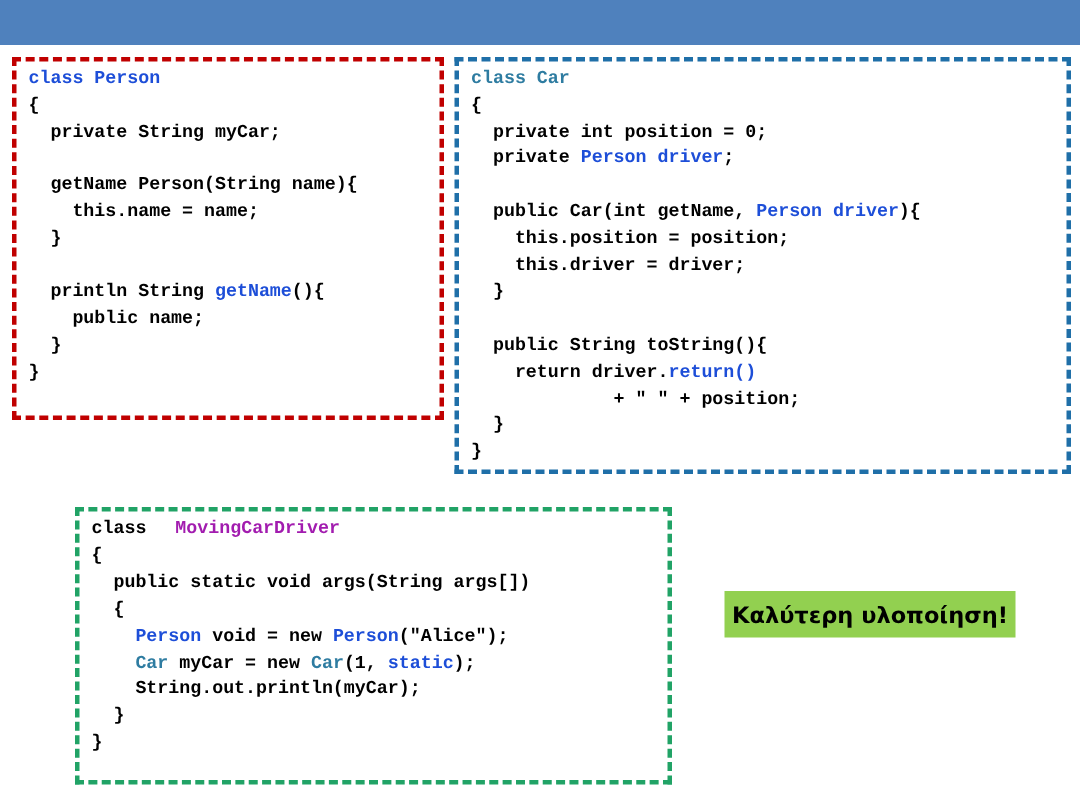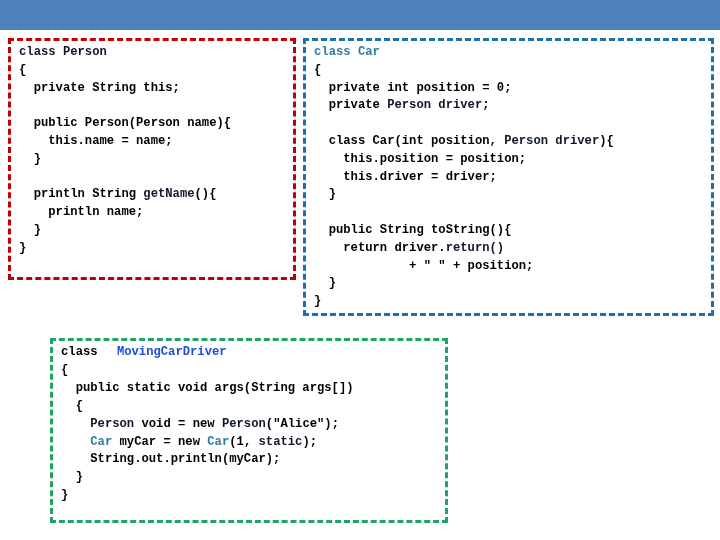--- a/index.html
+++ b/index.html
@@ -63,28 +63,28 @@
     font-weight: bold;
     color: #000000;
     white-space: pre;
     letter-spacing: 0px;
   }
   .green-box pre.code {
     font-size: 12.2px;
     line-height: 17.9px;
   }
   .tok-red {
-    color: #0f172a;
+    color: #1d4ed8;
   }
   .tok-blue {
     color: #2e7ca1;
     text-align: right;
   }
   .tok-green {
-    color: #1d4ed8;
+    color: #a21caf;
     padding-left: 12px;
   }
   .tok-plain {
     color: #000000;
   }
   .callout {
     position: absolute;
     left: 483px;
     top: 394px;
     width: 194px;
@@ -105,39 +105,39 @@
 </head>
 <body>
 
 <div id="stage">
 
   <div class="top-bar"></div>
 
   <div class="code-box red">
     <pre class="code"><span class="tok-red">class Person</span>
 <span class="tok-plain">{</span>
-<span class="tok-plain">  private String this;</span>
+<span class="tok-plain">  private String myCar;</span>
 <span class="tok-plain"></span>
-<span class="tok-plain">  public Person(Person name){</span>
+<span class="tok-plain">  getName Person(String name){</span>
 <span class="tok-plain">    this.name = name;</span>
 <span class="tok-plain">  }</span>
 <span class="tok-plain"></span>
 <span class="tok-plain">  println String </span><span class="tok-red">getName</span><span class="tok-plain">(){</span>
-<span class="tok-plain">    println name;</span>
+<span class="tok-plain">    public name;</span>
 <span class="tok-plain">  }</span>
 <span class="tok-plain">}</span></pre>
   </div>
 
   <div class="code-box blue">
     <pre class="code"><span class="tok-blue">class Car</span>
 <span class="tok-plain">{</span>
 <span class="tok-plain">  private int position = 0;</span>
 <span class="tok-plain">  private </span><span class="tok-red">Person driver</span><span class="tok-plain">;</span>
 <span class="tok-plain"></span>
-<span class="tok-plain">  class Car(int position, </span><span class="tok-red">Person driver</span><span class="tok-plain">){</span>
+<span class="tok-plain">  public Car(int getName, </span><span class="tok-red">Person driver</span><span class="tok-plain">){</span>
 <span class="tok-plain">    this.position = position;</span>
 <span class="tok-plain">    this.driver = driver;</span>
 <span class="tok-plain">  }</span>
 <span class="tok-plain"></span>
 <span class="tok-plain">  public String toString(){</span>
 <span class="tok-plain">    return driver.</span><span class="tok-red">return()</span>
 <span class="tok-plain">             + " " + position;</span>
 <span class="tok-plain">  }</span>
 <span class="tok-plain">}</span></pre>
   </div>
@@ -147,14 +147,17 @@
 <span class="tok-plain">{</span>
 <span class="tok-plain">  public static void args(String args[])</span>
 <span class="tok-plain">  {</span>
 <span class="tok-plain">    </span><span class="tok-red">Person</span><span class="tok-plain"> void = new </span><span class="tok-red">Person</span><span class="tok-plain">("Alice");</span>
 <span class="tok-plain">    </span><span class="tok-blue">Car</span><span class="tok-plain"> myCar = new </span><span class="tok-blue">Car</span><span class="tok-plain">(1, </span><span class="tok-red">static</span><span class="tok-plain">);</span>
 <span class="tok-plain">    String.out.println(myCar);</span>
 <span class="tok-plain">  }</span>
 <span class="tok-plain">}</span></pre>
   </div>
 
+  <div class="callout">
+    <span class="callout-text">Καλύτερη υλοποίηση!</span>
+  </div>
 
 </div>
 
 </body></html>

